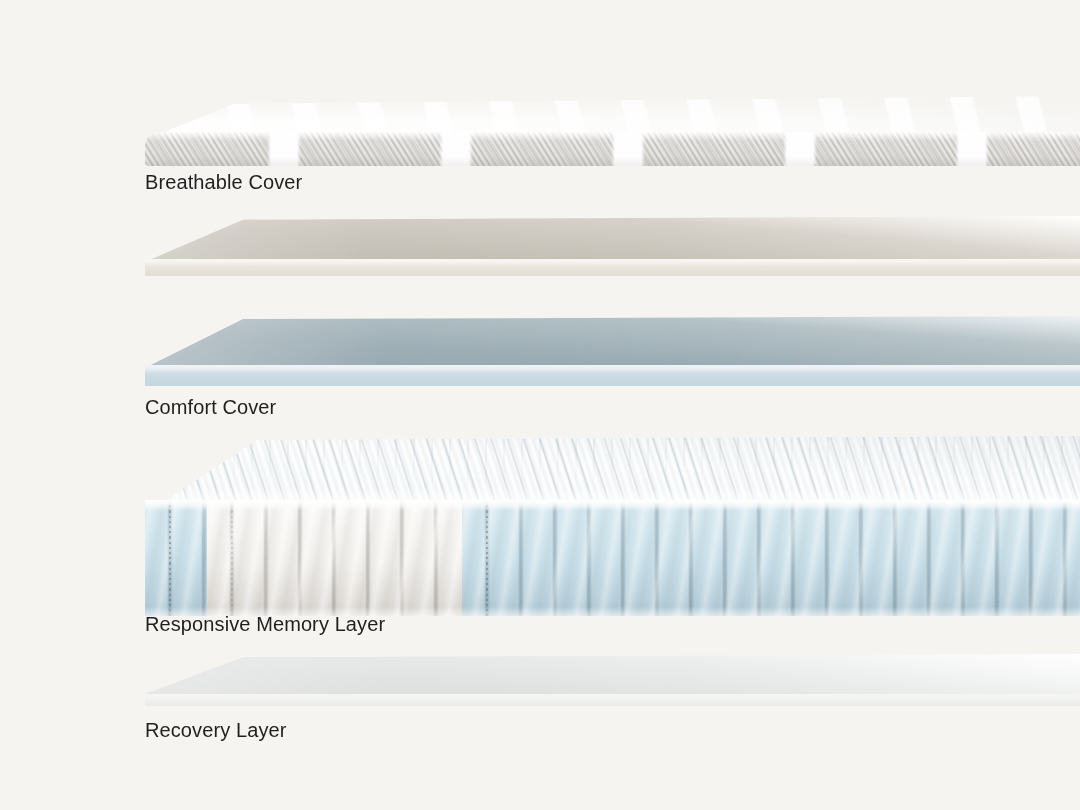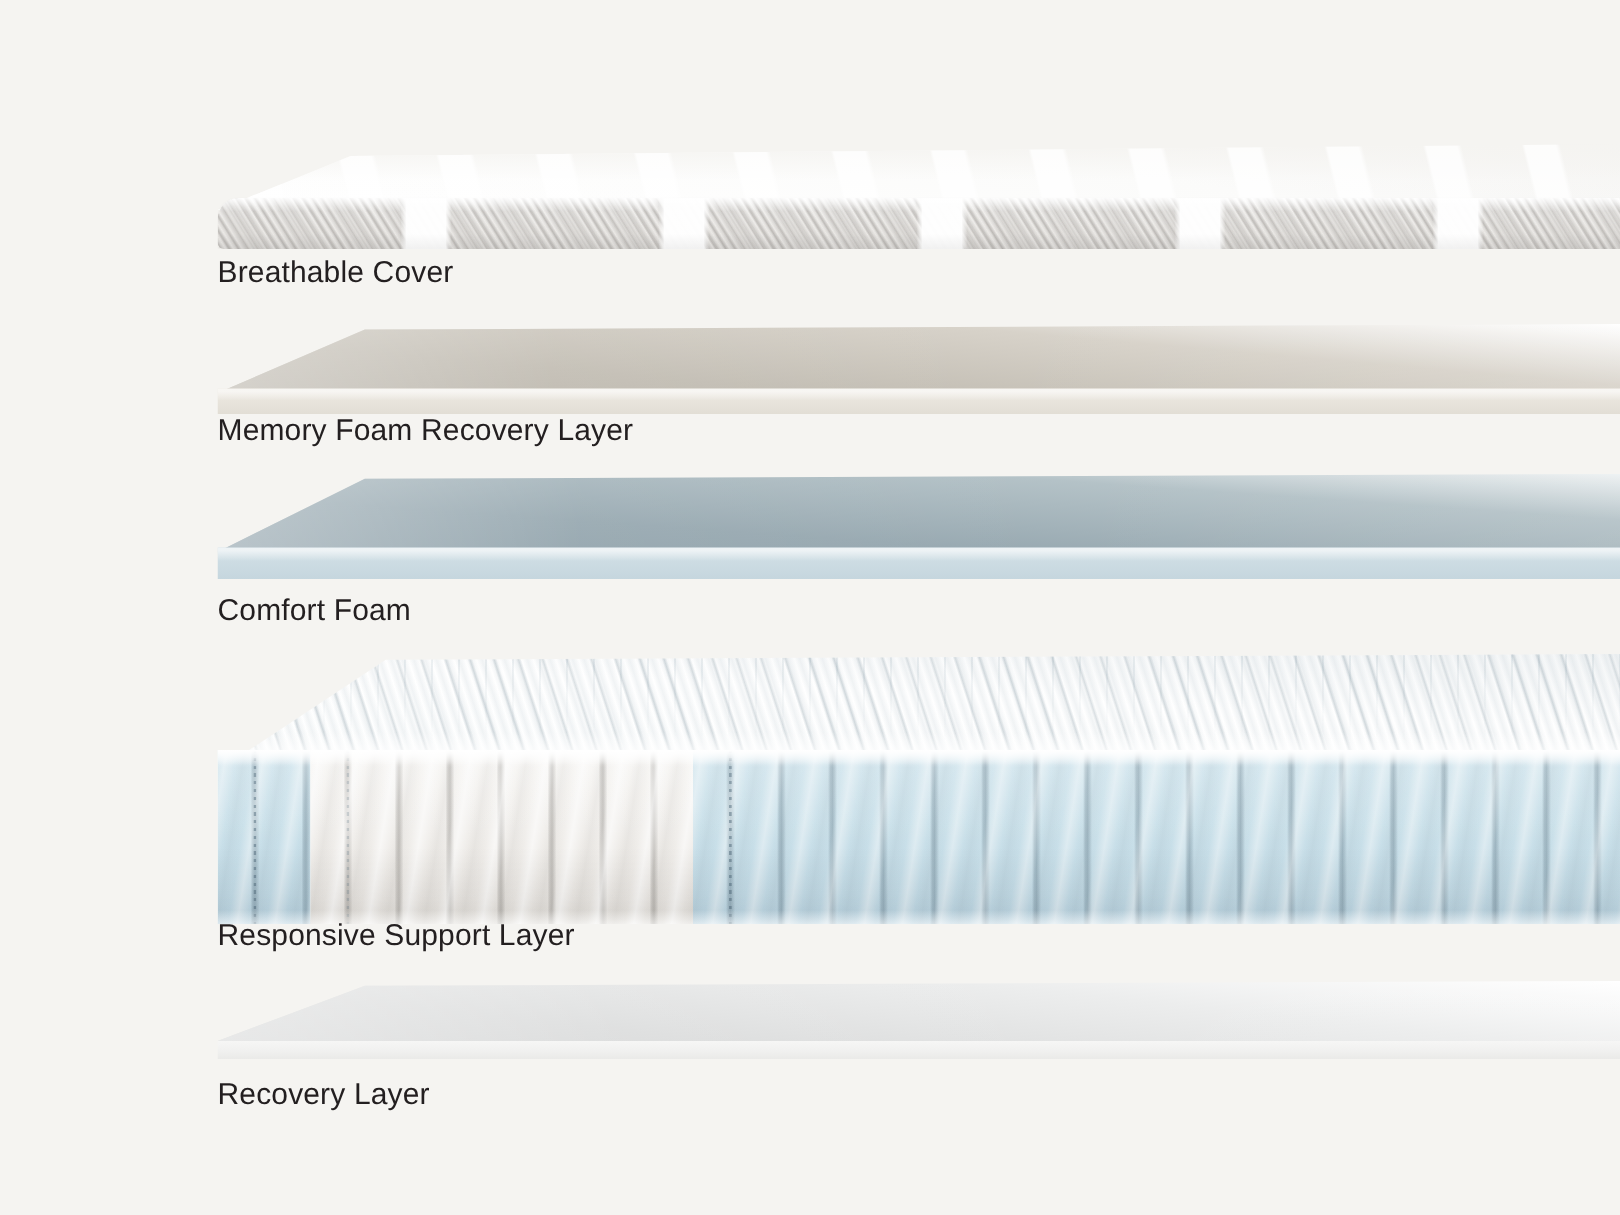--- a/index.html
+++ b/index.html
@@ -364,31 +364,30 @@
   <div class="label" style="top:170px;">Breathable Cover</div>
 
   <div class="layer-group" style="top:216px;">
     <div class="slab" id="memory-slab">
       <div class="top-face">
         <div class="top-sheen"></div>
       </div>
       <div class="front-face"></div>
     </div>
   </div>
-  <div class="label" style="top:275px;">Memory Foam Recovery Layer</div>
 
   <div class="layer-group" style="top:316px;">
     <div class="slab" id="comfort-slab">
       <div class="top-face">
         <div class="top-sheen"></div>
       </div>
       <div class="front-face"></div>
     </div>
   </div>
-  <div class="label" style="top:395px;">Comfort Foam</div>
+  <div class="label" style="top:395px;">Comfort Cover</div>
 
   <div class="layer-group" style="top:436px;">
     <div class="slab" id="support-slab">
 
       <div class="top-face">
         <div class="coil-tops"></div>
         <div class="coil-top-row"></div>
         <div class="top-fade"></div>
       </div>
 
@@ -414,21 +413,21 @@
             <div class="ribs"></div>
             <div class="spirals"></div>
             <div class="stitches"></div>
             <div class="shade"></div>
           </div>
 
         </div>
       </div>
     </div>
   </div>
-  <div class="label" style="top:612px;">Responsive Support Layer</div>
+  <div class="label" style="top:612px;">Responsive Memory Layer</div>
 
   <div class="layer-group" style="top:654px;">
     <div class="slab" id="stability-slab">
       <div class="top-face">
         <div class="top-sheen"></div>
       </div>
       <div class="front-face"></div>
     </div>
   </div>
   <div class="label" style="top:718px;">Recovery Layer</div>

